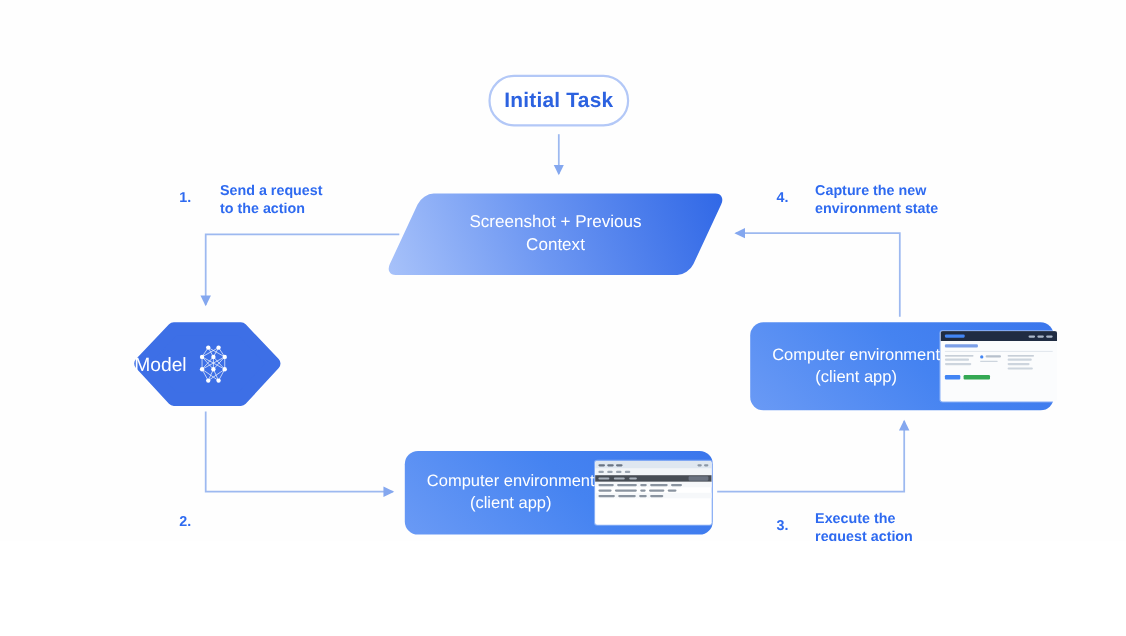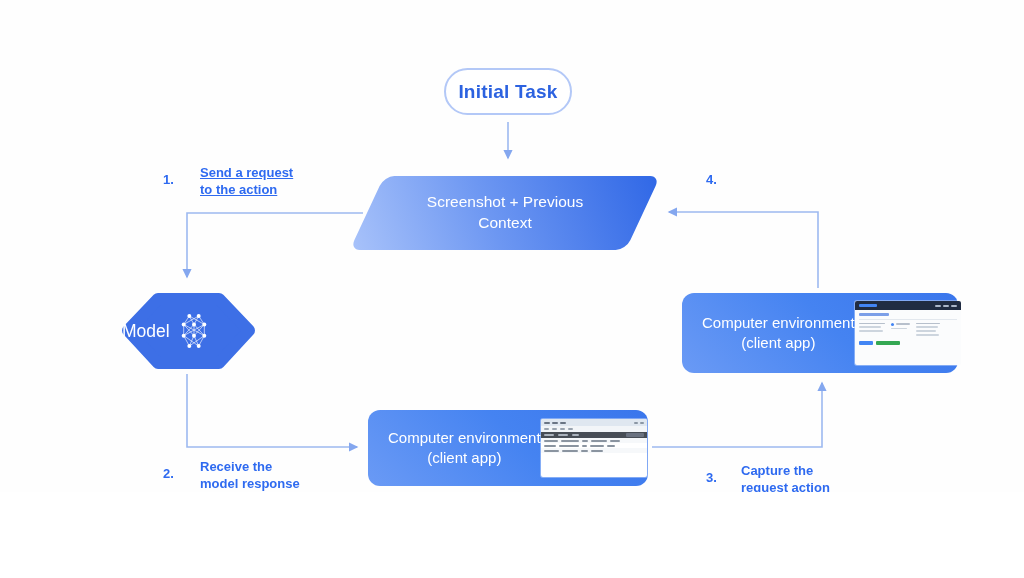--- a/index.html
+++ b/index.html
@@ -269,32 +269,32 @@
         </div>
         <div class="t2-buttons">
           <div class="t2-btn-blue"></div>
           <div class="t2-btn-green"></div>
         </div>
       </div>
     </div>
   </div>
 
   <div class="step-num" style="left:163px; top:172px;">1.</div>
-  <div class="step-text" style="left:200px; top:165px;text-decoration:underline;">
+  <div class="step-text" style="left:200px; top:165px;">
     <div>Send a request</div>
     <div>to the action</div>
   </div>
 
   <div class="step-num" style="left:163px; top:466px;">2.</div>
-  <div class="step-text" style="left:200px; top:459px;">
-    <div>Receive the</div>
-    <div>model response</div>
-  </div>
 
   <div class="step-num" style="left:706px; top:470px;">3.</div>
   <div class="step-text" style="left:741px; top:463px;">
-    <div>Capture the</div>
+    <div>Execute the</div>
     <div>request action</div>
   </div>
 
   <div class="step-num" style="left:706px; top:172px;">4.</div>
+  <div class="step-text" style="left:741px; top:165px;">
+    <div>Capture the new</div>
+    <div>environment state</div>
+  </div>
 
 </div>
 
 </body></html>

